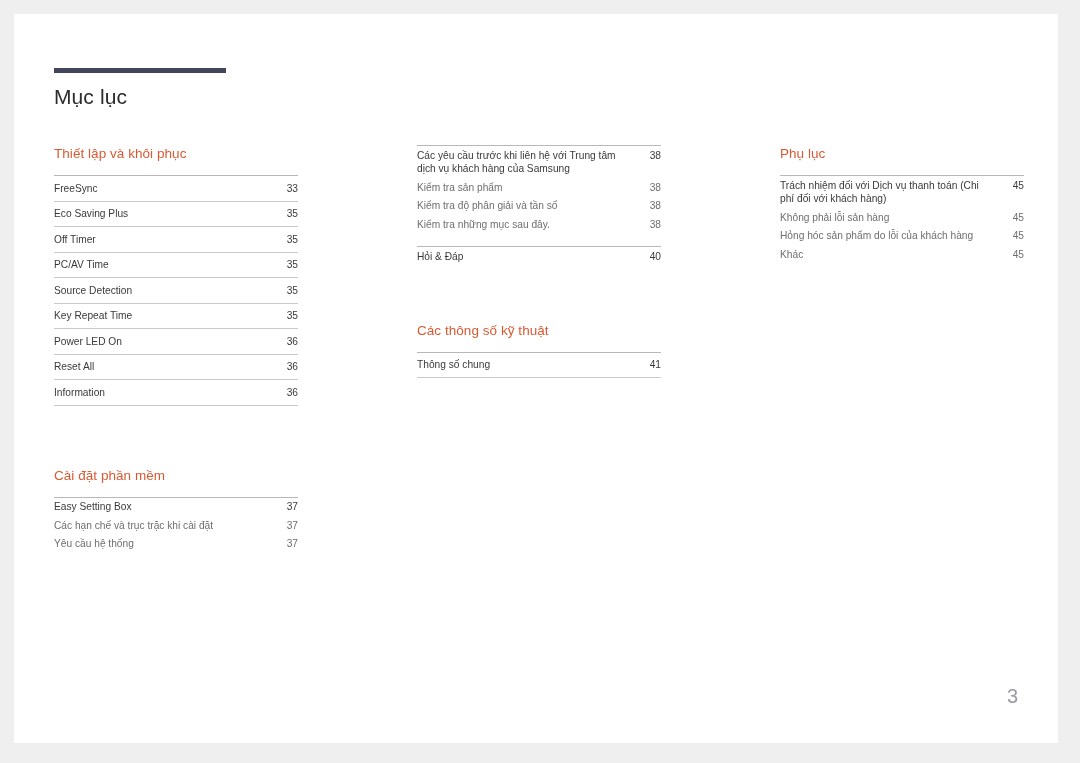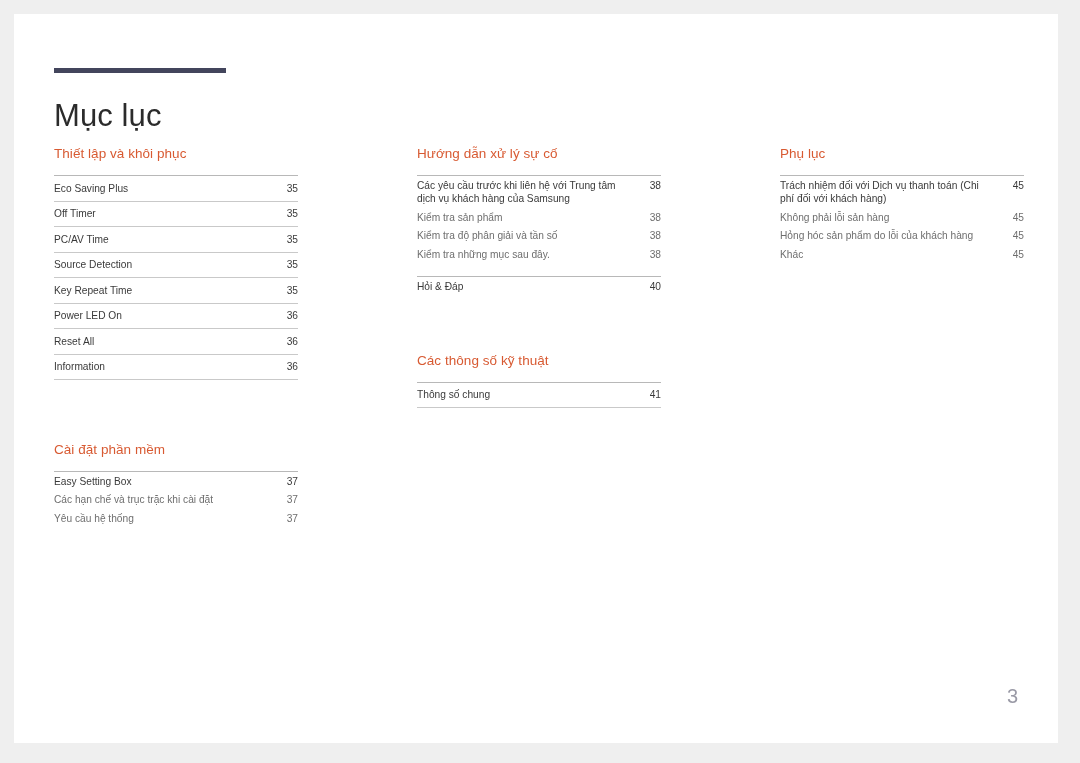--- a/index.html
+++ b/index.html
@@ -30,27 +30,26 @@
     left: 40px;
     top: 54px;
     width: 172px;
     height: 5px;
     background: #43455c;
   }
   .doc-title {
     position: absolute;
     left: 40px;
     top: 68px;
-    font-size: 31px;
+    font-size: 21px;
     line-height: 30px;
     color: #2b2b2b;
     font-weight: 400;
     letter-spacing: 0.1px;
     white-space: nowrap;
-    margin-top: 19px;
   }
 
   
   .columns {
     position: absolute;
     left: 40px;
     top: 131px;
     width: 972px;
   }
   .col {
@@ -134,20 +133,24 @@
 
   <div class="accent-bar"></div>
   <div class="doc-title">Mục lục</div>
 
   <div class="columns">
     <div class="col col-1">
         <div class="section">
           <div class="section-title">Thiết lập và khôi phục</div>
           <ul class="toc-list">
             <li class="toc-row ruled">
+              <span class="toc-label">FreeSync</span>
+              <span class="toc-page">33</span>
+            </li>
+            <li class="toc-row ruled">
               <span class="toc-label">Eco Saving Plus</span>
               <span class="toc-page">35</span>
             </li>
             <li class="toc-row ruled">
               <span class="toc-label">Off Timer</span>
               <span class="toc-page">35</span>
             </li>
             <li class="toc-row ruled">
               <span class="toc-label">PC/AV Time</span>
               <span class="toc-page">35</span>
@@ -188,21 +191,20 @@
             </li>
             <li class="toc-row plain sub">
               <span class="toc-label">Yêu cầu hệ thống</span>
               <span class="toc-page">37</span>
             </li>
           </ul>
         </div>
       </div>
     <div class="col col-2">
         <div class="section">
-          <div class="section-title">Hướng dẫn xử lý sự cố</div>
           <ul class="toc-list">
             <li class="toc-row plain">
               <span class="toc-label">Các yêu cầu trước khi liên hệ với Trung tâm dịch vụ khách hàng của Samsung</span>
               <span class="toc-page">38</span>
             </li>
             <li class="toc-row plain sub">
               <span class="toc-label">Kiểm tra sản phẩm</span>
               <span class="toc-page">38</span>
             </li>
             <li class="toc-row plain sub">

